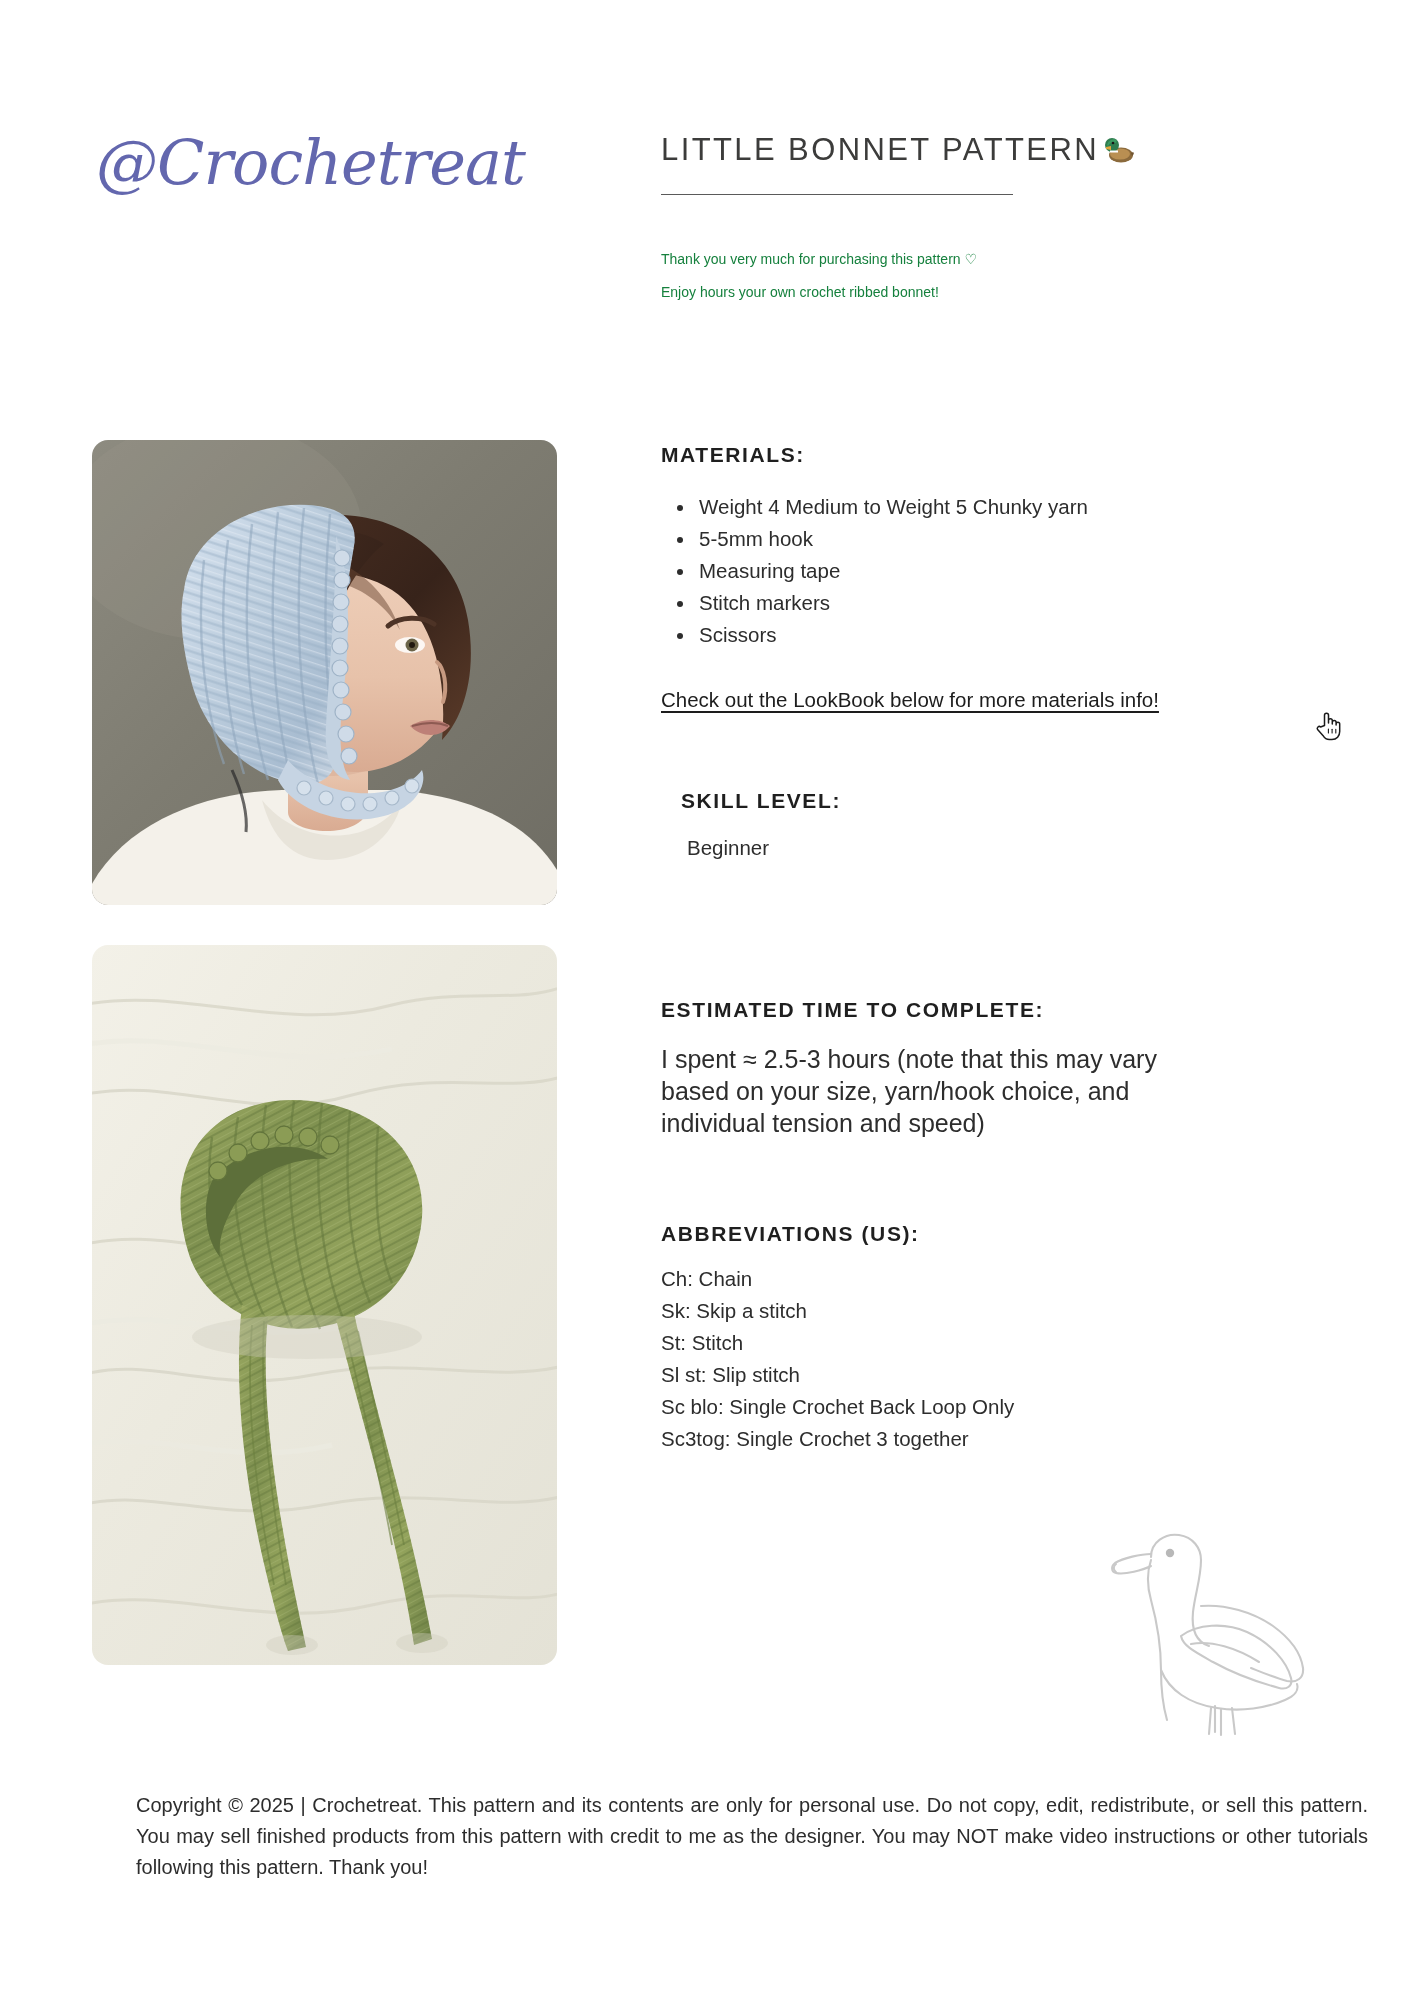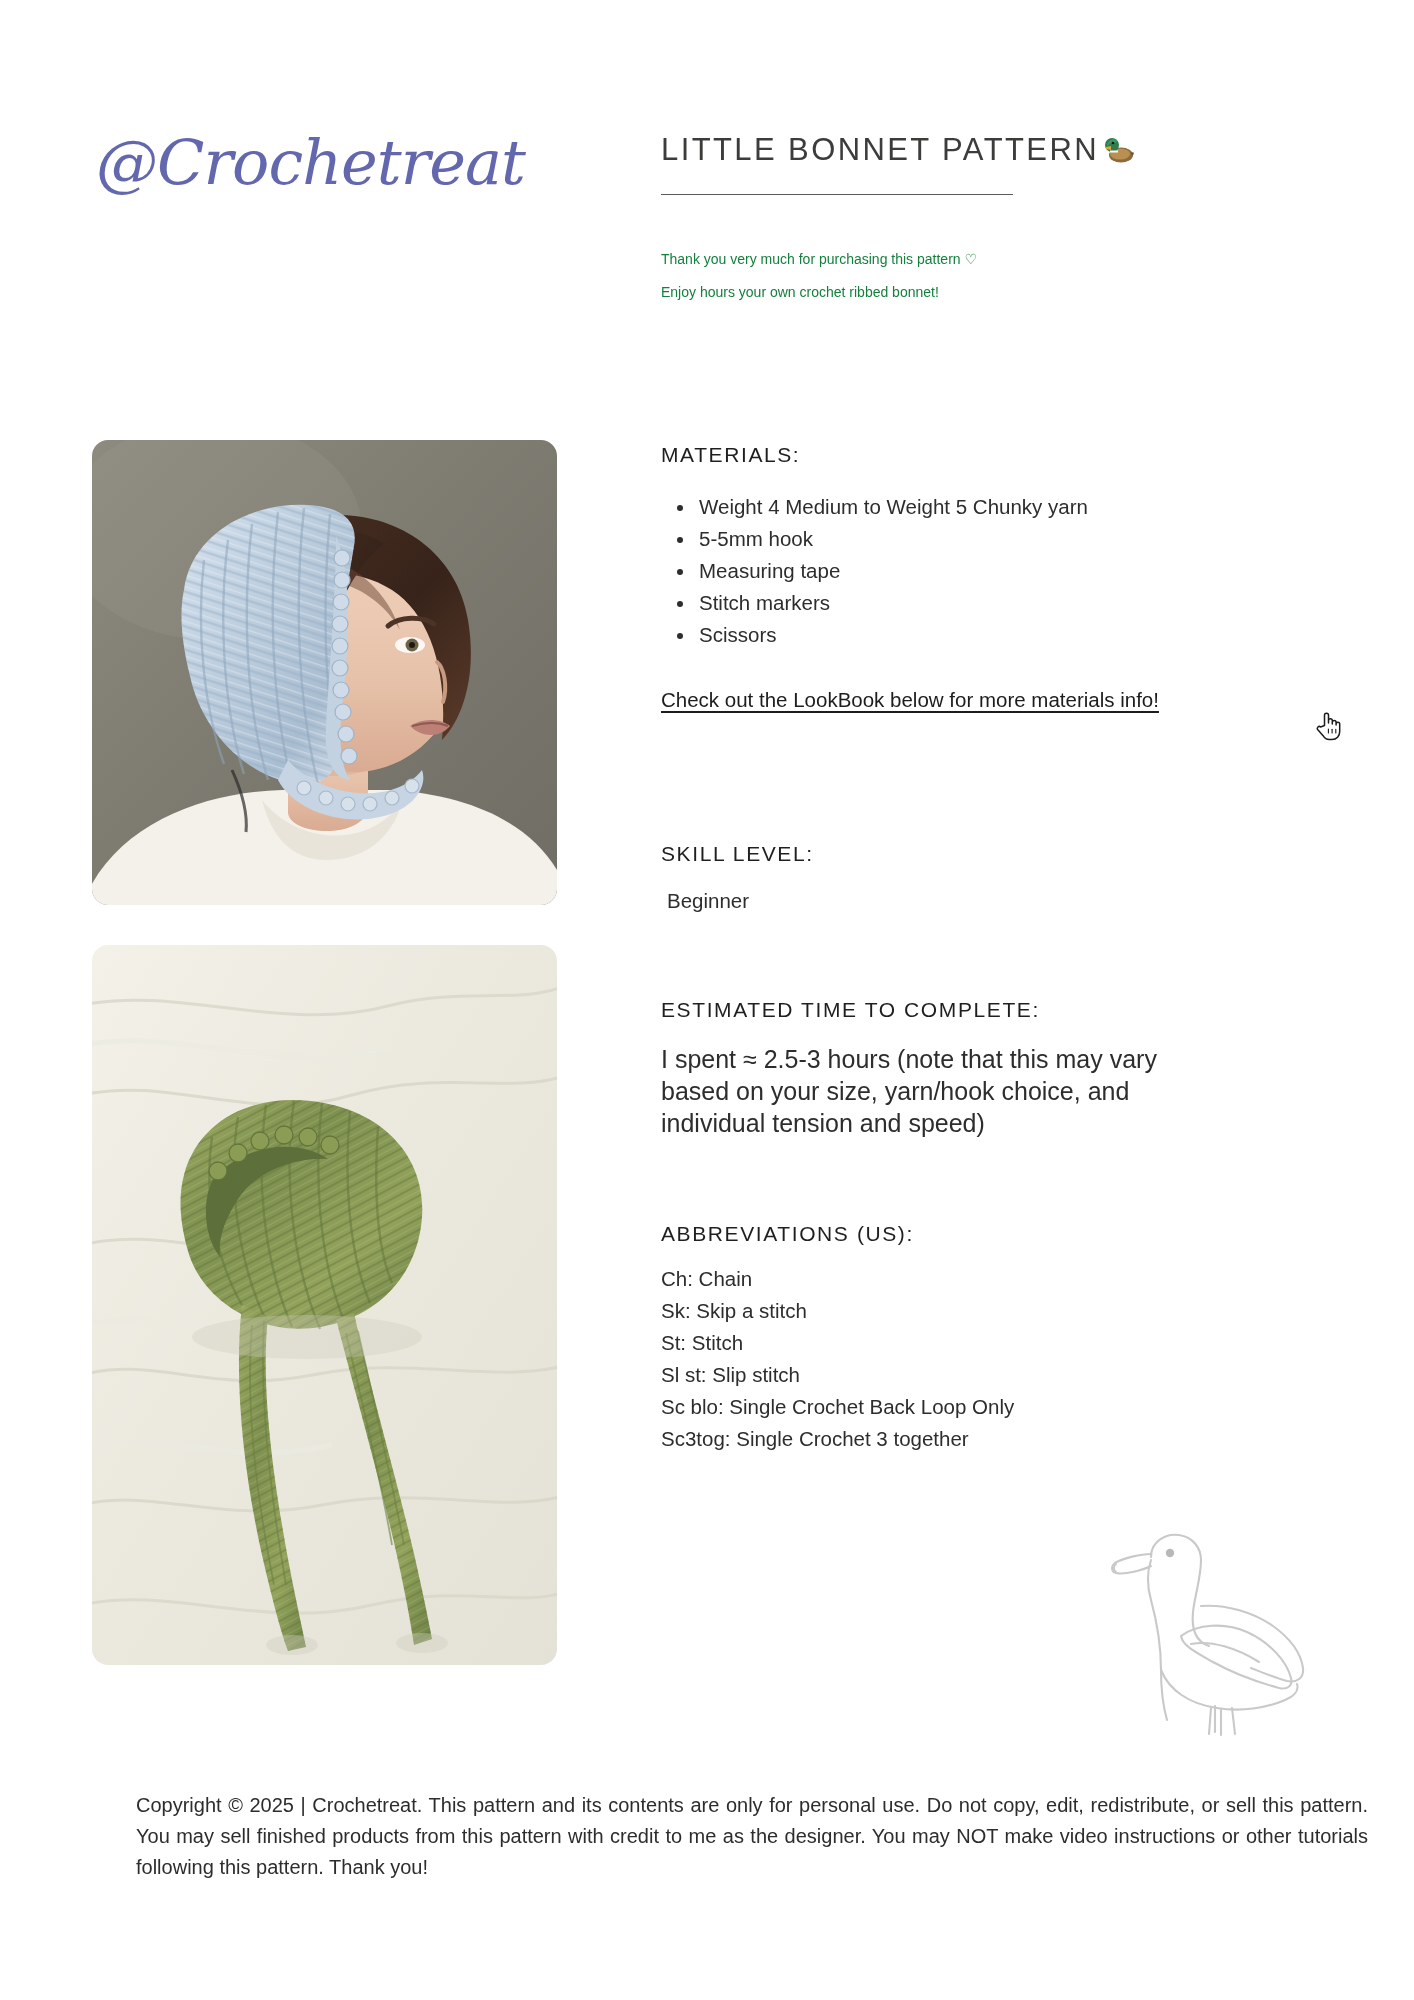--- a/index.html
+++ b/index.html
@@ -107,21 +107,21 @@
   }
 
   
   .section {
     position: absolute;
     left: 661px;
     width: 700px;
   }
 
   .section-heading {
-    font-weight: normal;
+    font-weight: bold;
     font-size: 21px;
     letter-spacing: 1.6px;
     color: #1f1f1f;
   }
 
   .body-text {
     font-size: 25px;
     line-height: 32px;
     color: #2d2d2d;
   }
@@ -153,21 +153,21 @@
     margin-top: 34px;
     font-size: 20.5px;
     line-height: 30px;
     color: #1d1d1d;
     text-decoration: underline;
     text-underline-offset: 4px;
     cursor: pointer;
   }
 
   .sec-materials { top: 443px; }
-  .sec-skill     { top: 842px; }
+  .sec-skill     { top: 789px; margin-left: 20px; }
   .sec-time      { top: 998px; }
   .sec-abbr      { top: 1222px; }
 
   .skill-value {
     margin-top: 20px;
     margin-left: 6px;
     font-size: 20.5px;
     line-height: 30px;
   }
   .time-value {

